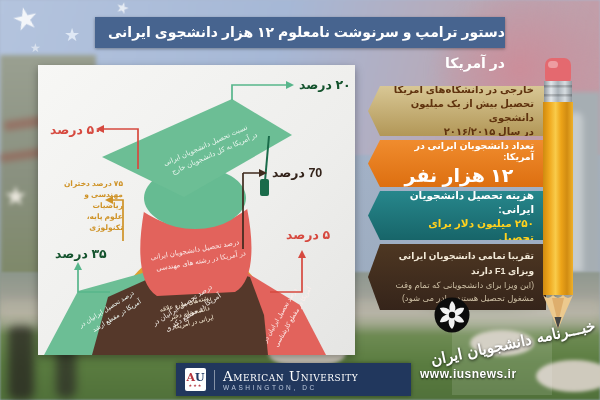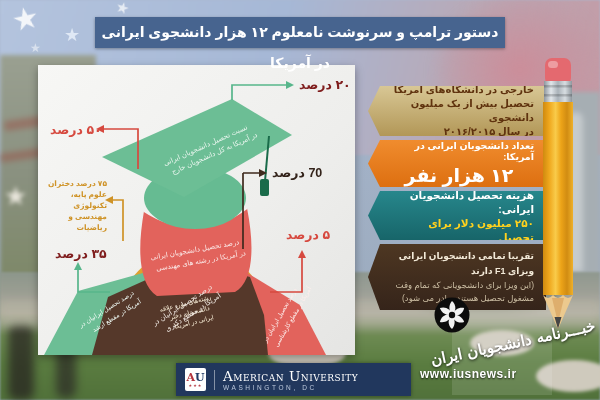--- a/index.html
+++ b/index.html
@@ -25,30 +25,30 @@
   .bg-photo{left:0;top:272px;width:600px;height:128px;
     background:linear-gradient(180deg,rgba(141,151,141,.95) 0%,rgba(161,161,151,.95) 20%,
       rgba(176,173,159,.92) 32%,#6d8a52 50%,#5a7c40 72%,#51713a 100%);
     filter:blur(1px);}
   .blob{position:absolute;filter:blur(4px);border-radius:40%;}
   .rock{position:absolute;background:#cfcabd;border-radius:50%;filter:blur(1.5px);}
   .star{position:absolute;color:#fff;line-height:1;filter:blur(.4px);}
   .glass{left:452px;top:295px;width:100px;height:100px;background:rgba(255,255,255,.12);}
   
   .title-bar{left:95px;top:17px;width:410px;height:31px;background:#47648f;z-index:6;
-    color:#fff;font-weight:bold;font-size:14px;line-height:31px;text-align:center;
+    color:#fff;font-weight:bold;font-size:14px;line-height:31px;
     direction:rtl;box-shadow:0 1px 3px rgba(0,0,0,.35);}
   
   .card{left:38px;top:65px;width:317px;height:290px;z-index:5;
     background:linear-gradient(135deg,#f7f7f5 0%,#eeeeec 60%,#e5e5e3 100%);
     box-shadow:0 3px 8px rgba(0,0,0,.35);}
   .pct{position:absolute;z-index:7;font-weight:bold;font-size:12.5px;white-space:nowrap;direction:rtl;}
-  .c-green{color:#7f1d1d}.c-red{color:#d6493f}.c-dark{color:#33231a}
+  .c-green{color:#14532d}.c-red{color:#d6493f}.c-dark{color:#33231a}
   .note75{position:absolute;z-index:7;width:68px;direction:rtl;text-align:right;
-    color:#cf9327;font-weight:bold;font-size:7.5px;line-height:11px;}
+    color:#cf9327;font-weight:bold;font-size:7.5px;line-height:11px;margin-left:16px;}
   
   .ribbon{left:368px;width:178px;z-index:5;direction:rtl;text-align:right;
     display:flex;flex-direction:column;justify-content:center;
     padding:3px 12px 3px 16px;color:#fff;
     clip-path:polygon(12px 0,100% 0,100% 100%,12px 100%,0 50%);}
   .rb1{top:86px;height:50px;background:linear-gradient(180deg,#d8c795,#b29757);
        color:#5f320e;font-weight:bold;font-size:10px;line-height:14px;}
   .rb2{top:140px;height:47px;background:linear-gradient(180deg,#f08c2e,#dd6f10);}
   .rb2 .cap{font-size:9.5px;font-weight:bold;}
   .rb2 .val{font-size:19px;font-weight:bold;text-align:center;margin-top:2px;}
@@ -171,22 +171,22 @@
     </svg>
   </div>
 
   <div class="pct c-green" style="left:299px;top:77px;">۲۰ درصد</div>
   <div class="pct c-red" style="left:50px;top:122px;">۵۰ درصد</div>
   <div class="pct c-dark" style="left:272px;top:165px;">70 درصد</div>
   <div class="pct c-green" style="left:55px;top:246px;">۳۵ درصد</div>
   <div class="pct c-red" style="left:286px;top:227px;">۵ درصد</div>
   <div class="note75" style="left:39px;top:178px;">
     <div>۷۵ درصد دختران</div>
+    <div>مهندسی و ریاضیات</div>
     <div>علوم پایه، تکنولوژی</div>
-    <div>مهندسی و ریاضیات</div>
   </div>
 
   <div class="abs ribbon rb1">
     <div>خارجی در دانشگاه‌های آمریکا</div>
     <div>تحصیل بیش از یک میلیون دانشجوی</div>
     <div>در سال ۲۰۱۶/۲۰۱۵</div>
   </div>
   <div class="abs ribbon rb2">
     <div class="cap">تعداد دانشجویان ایرانی در آمریکا:</div>
     <div class="val">۱۲ هزار نفر</div>

